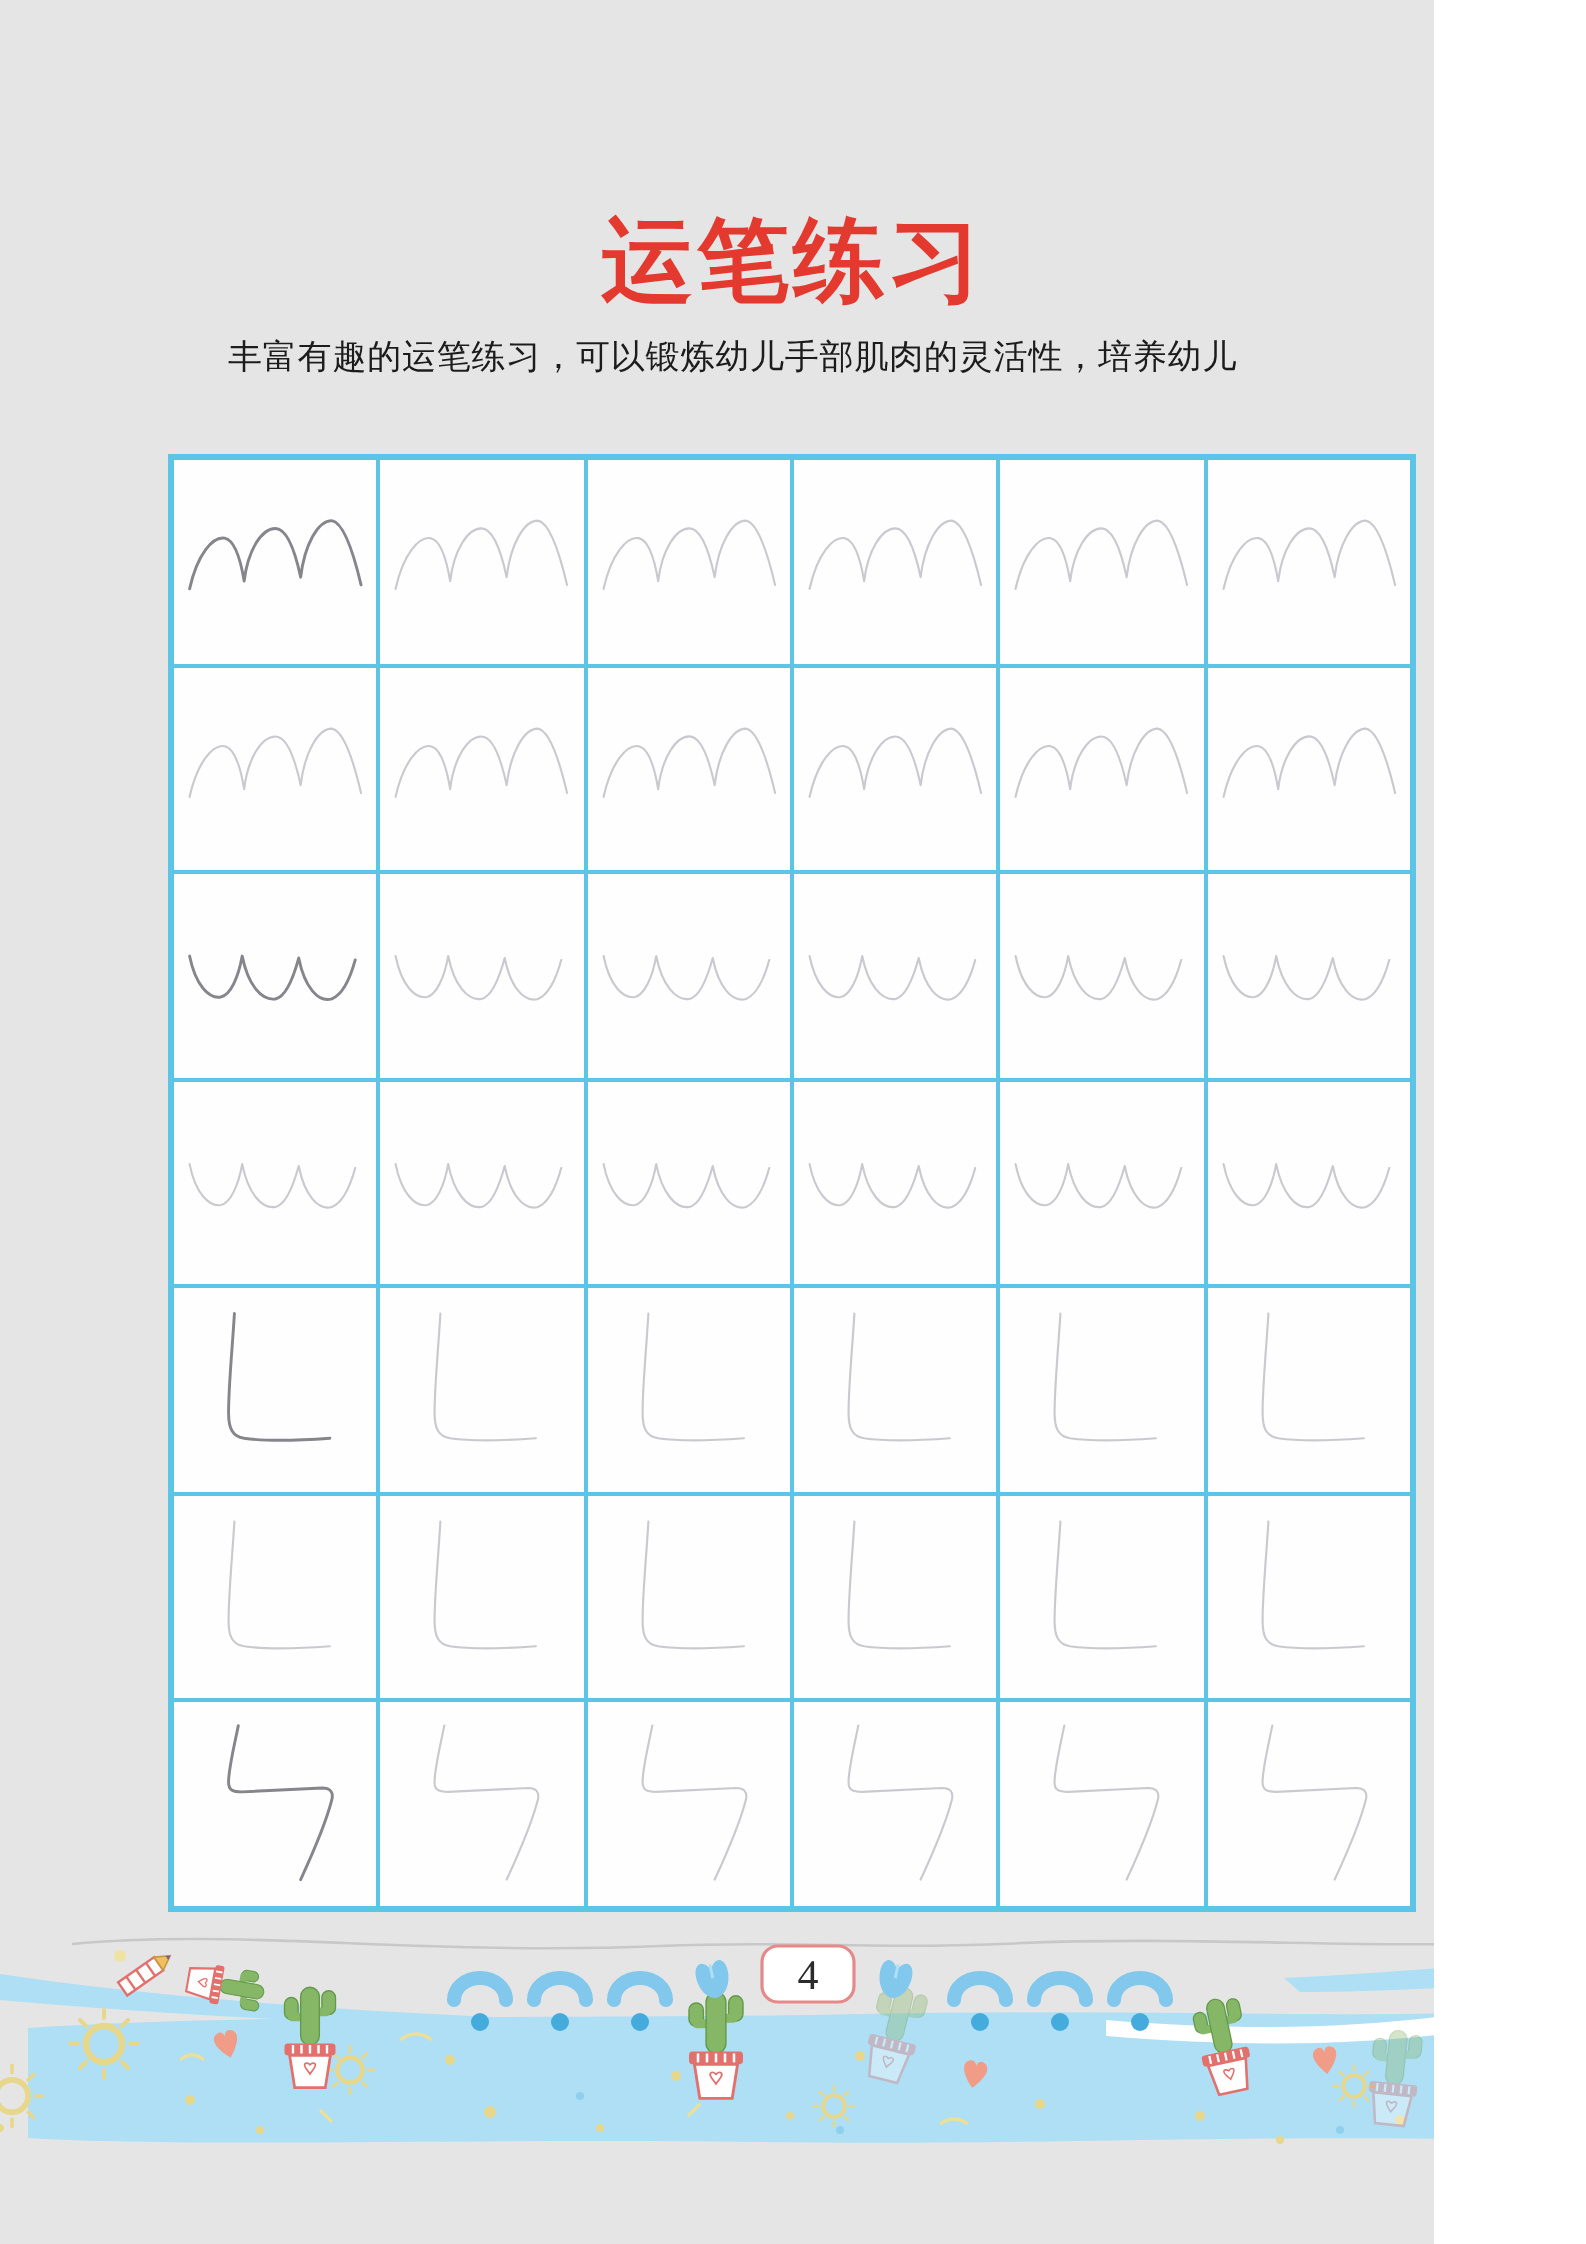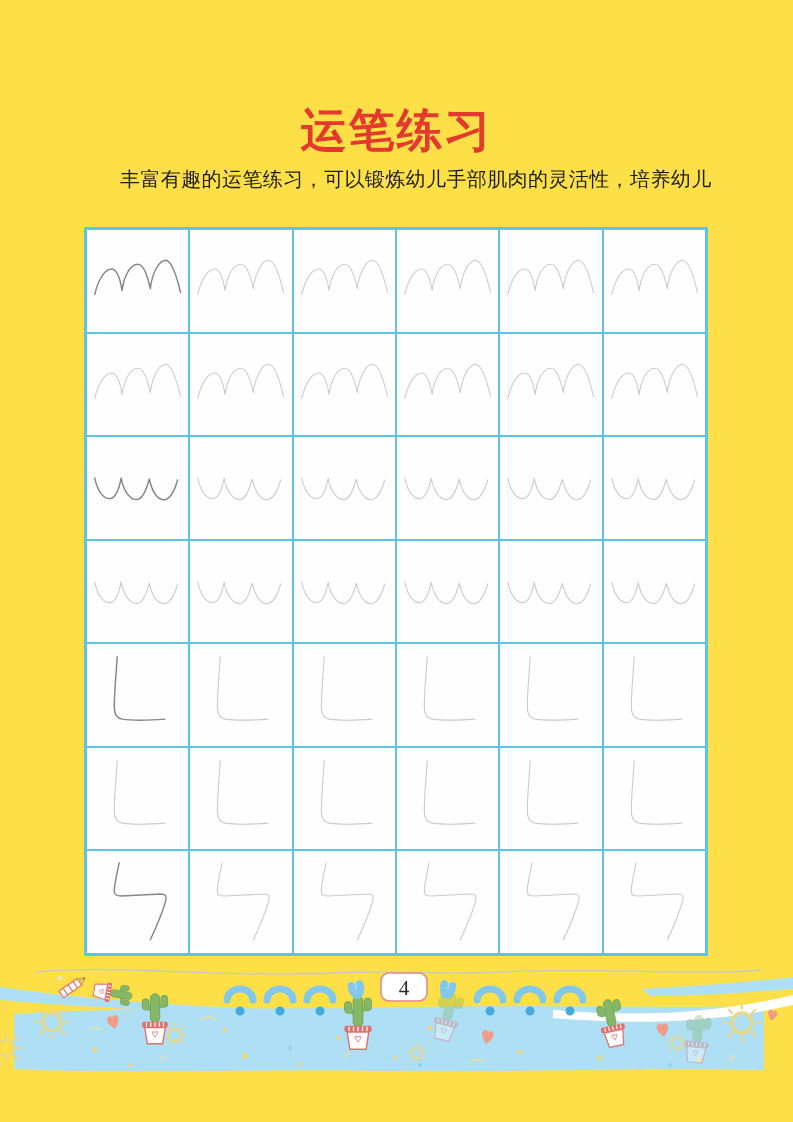--- a/index.html
+++ b/index.html
@@ -1,22 +1,22 @@
 <!DOCTYPE html>
 <html><head>
 <meta charset="utf-8">
 <style>
   html,body{margin:0;padding:0;background:#fff;}
-  .page{position:relative;width:793px;height:1122px;background:#fde047;overflow:hidden;
+  .page{position:relative;width:717px;height:1122px;background:#e5e5e5;overflow:hidden;
         font-family:"Liberation Sans",sans-serif;}
   .title{position:absolute;top:100px;left:0;width:793px;text-align:center;
          font-size:46px;font-weight:700;color:#e4392e;letter-spacing:2px;margin:0;}
   .intro{position:absolute;top:163px;left:80px;width:640px;
          font-family:"DejaVu Serif","Liberation Serif",serif;
-         font-size:20px;line-height:32px;color:#1c1c1c;letter-spacing:0.4px;}
+         font-size:17px;line-height:32px;color:#1c1c1c;letter-spacing:0.4px;}
   .intro .ln{white-space:nowrap;}
   .intro .indent{text-indent:2em;}
   
   .grid{position:absolute;left:84px;top:227px;width:624px;height:729px;
         display:grid;grid-template-columns:repeat(6,1fr);grid-template-rows:repeat(7,1fr);
         border:2px solid #5cc5e7;background:#5cc5e7;gap:0;box-sizing:border-box;}
   .cell{background:#fffefe;border:1px solid #5cc5e7;box-sizing:border-box;}
   .cell svg{width:100%;height:100%;display:block;}
   .cell .stroke{fill:none;stroke-linecap:round;stroke-linejoin:round;}
   .cell.example .stroke{stroke:#85858c;stroke-width:1.5;}

